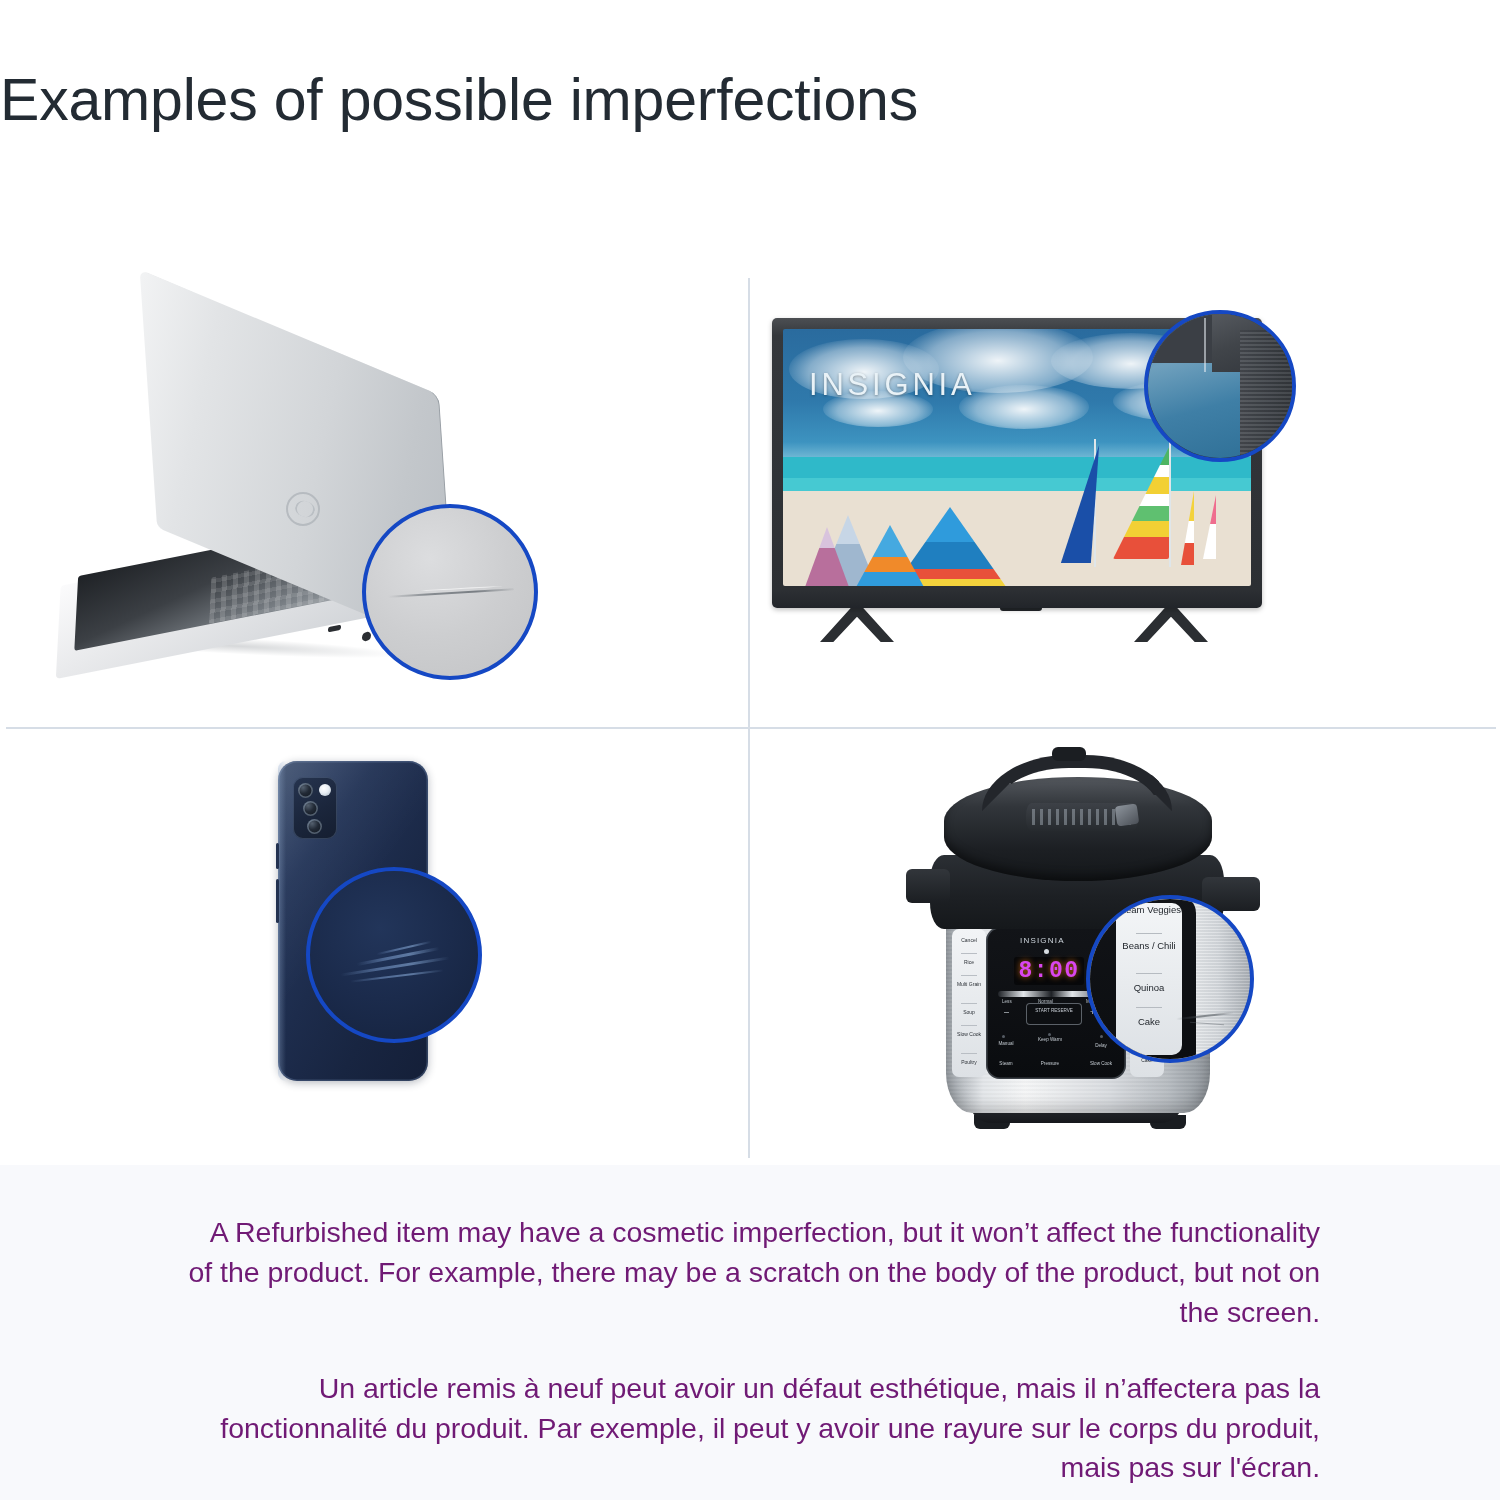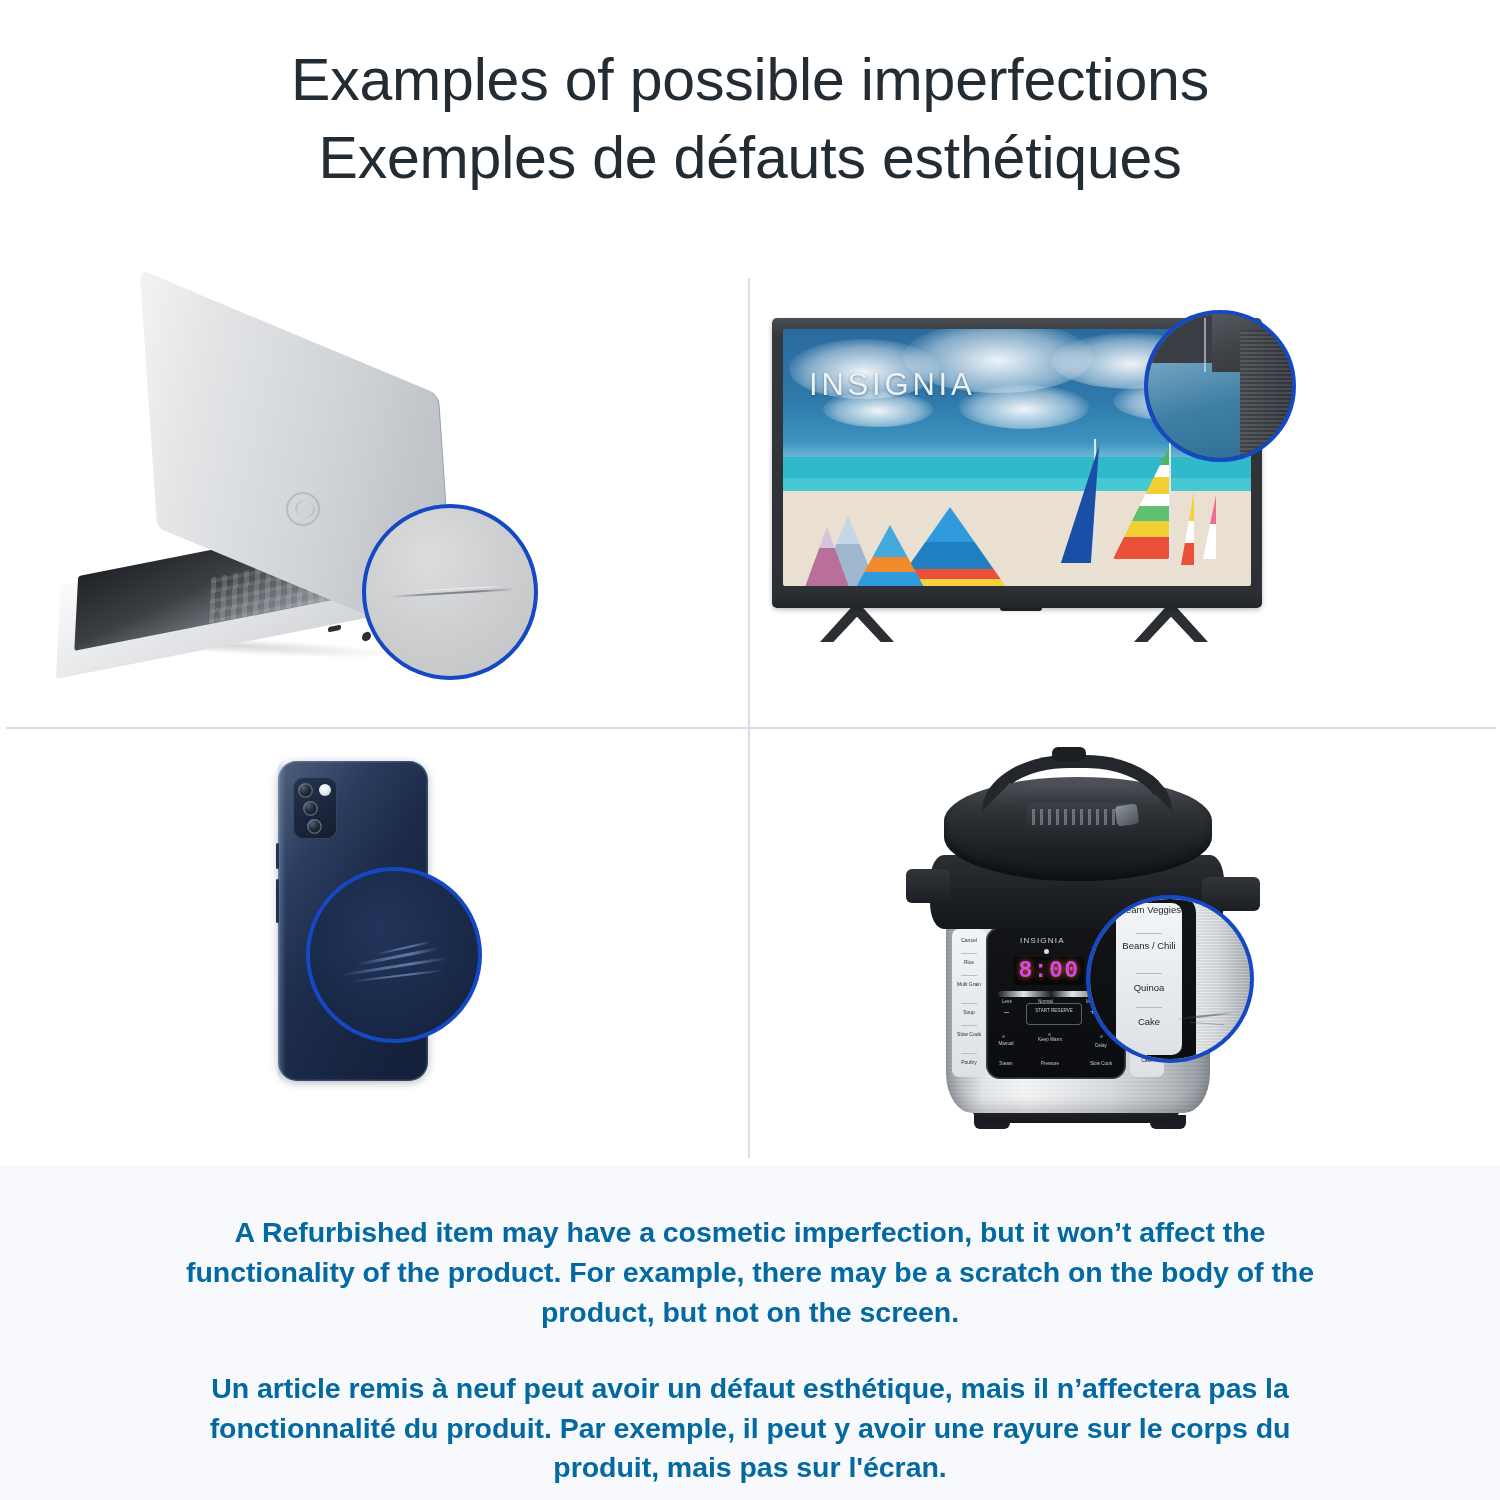--- a/index.html
+++ b/index.html
@@ -19,22 +19,22 @@
     height: 1500px;
     background: #ffffff;
   }
 
   
   .header {
     position: absolute;
     left: 0; top: 0;
     width: 1500px;
     height: 270px;
-    text-align: center;
-    padding-top: 42px;
+    text-align: left;
+    padding-top: 62px;
   }
   .title-line {
     display: block;
     font-family: "Liberation Sans", sans-serif;
     font-size: 59px;
     font-weight: 300;
     color: #232b33;
     letter-spacing: -0.2px;
     line-height: 1.32;
     white-space: nowrap;
@@ -674,35 +674,35 @@
     padding: 48px 0 0 0;
   }
   .footer-inner {
     width: 1140px;
     margin: 0 auto;
     text-align: center;
   }
   .footer p {
     font-family: "Liberation Sans", sans-serif;
     font-size: 28.5px;
-    font-weight: 700;
+    font-weight: 400;
     line-height: 1.40;
-    color: #0369a1;
+    color: #701a75;
     letter-spacing: -0.05px;
+    text-align: right;
   }
   .footer p.fr { margin-top: 36px; }
 </style>
 </head>
 <body>
 
 <div class="page">
 
   <div class="header">
     <span class="title-line">Examples of possible imperfections</span>
-    <span class="title-line">Exemples de défauts esthétiques</span>
   </div>
 
   <div class="grid">
 
     <div class="vdiv"></div>
     <div class="hdiv"></div>
 
     <div class="cell cell-laptop">
       <div class="laptop-wrap">
         <div class="lt-shadow"></div>

